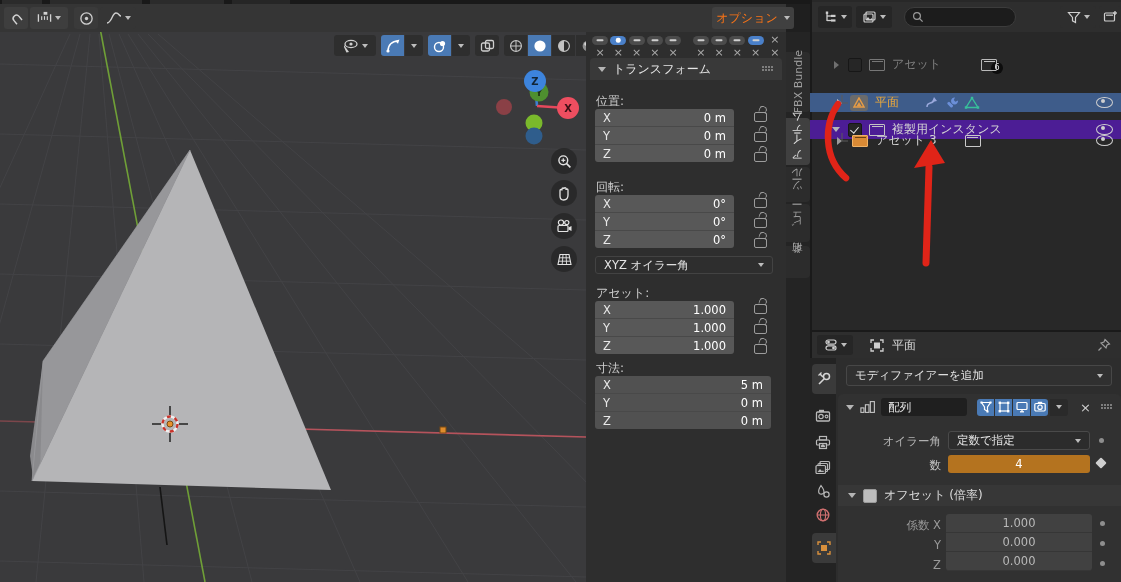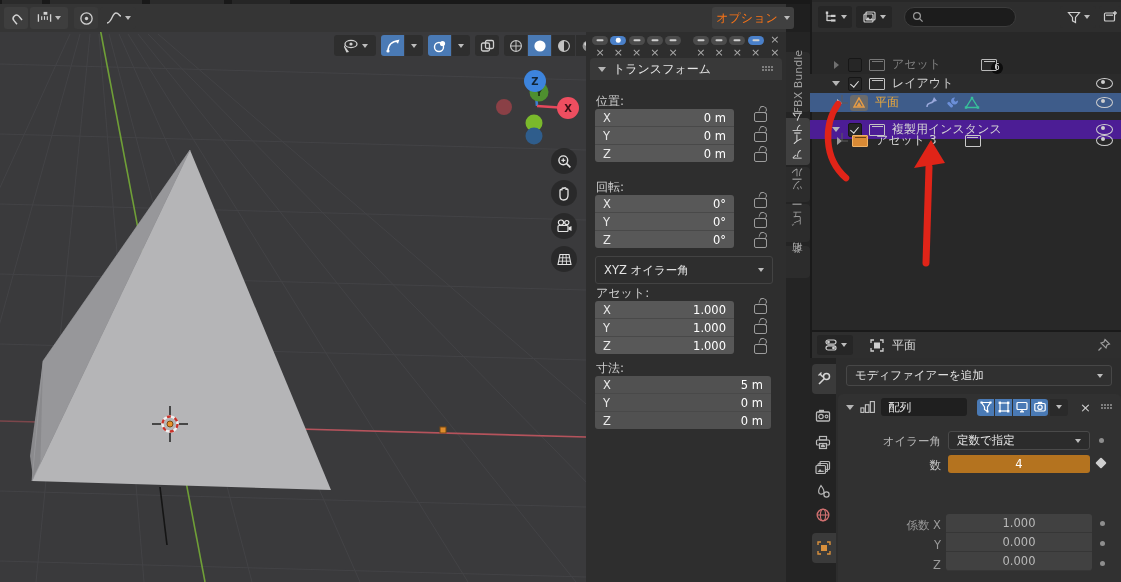--- a/index.html
+++ b/index.html
@@ -392,21 +392,21 @@
   <div class="abs" style="left:754px;top:192px;">
       <span class="lockb" style="display:block;"></span>
     </div>
   <div class="abs" style="left:754px;top:212px;">
       <span class="lockb" style="display:block;"></span>
     </div>
   <div class="abs" style="left:754px;top:232px;">
       <span class="lockb" style="display:block;"></span>
     </div>
 
-  <div class="abs drop" style="left:595px;top:256px;width:178px;height:28px;box-sizing:border-box;">
+  <div class="abs drop" style="left:595px;top:256px;width:178px;height:18px;box-sizing:border-box;">
     <span>XYZ オイラー角</span>
     <span class="cv"></span>
   </div>
 
   <div class="abs seclabel" style="left:596px;top:285px;">アセット:</div>
   <div class="abs fgroup" style="left:595px;top:301px;width:139px;">
     <div class="vfield">
         <span class="ax">X</span>
         <span>1.000</span>
       </div>
@@ -506,28 +506,20 @@
   </div>
 
   <div class="orow" style="top:55px;color:#7e7e7e;">
     <span class="tri-r" style="margin-left:24px;border-left-color:#6f6f6f;"></span>
     <span class="cb" style="margin-left:9px;"></span>
     <span class="colicon dim" style="margin-left:7px;"></span>
     <span style="margin-left:7px;">アセット</span>
     <span class="colicon" style="margin-left:40px;border-color:#b9b9b9;"></span>
     <span style="margin-left:-6px;margin-top:6px;width:12px;height:12px;border-radius:50%;background:#0d0d0d;color:#e8e8e8;font-size:8px;display:flex;align-items:center;justify-content:center;">6</span>
   </div>
-  <div class="orow" style="top:74px;background:#2b2b2b;">
-    <span class="tri-d" style="margin-left:22px;"></span>
-    <span class="cb on" style="margin-left:8px;"></span>
-    <span class="colicon" style="margin-left:7px;"></span>
-    <span style="margin-left:7px;">レイアウト</span>
-    <span style="flex:1;"></span>
-      <span class="eyeic" style="margin-right:8px;"></span>
-  </div>
   <div class="orow" style="top:93px;background:#3e5c8a;">
     <span class="tri-r" style="margin-left:27px;border-left-color:#cfcfcf;"></span>
     <span style="margin-left:8px;width:18px;height:16px;background:#6b6b6b;border-radius:3px;display:flex;align-items:center;justify-content:center;">
       <svg width="12" height="11" viewBox="0 0 12 11">
         <polygon points="6,1 11,10 1,10" fill="none" stroke="#e79c45" stroke-width="1.5"></polygon>
         <polygon points="6,5 8.6,9.4 3.4,9.4" fill="#e79c45"></polygon>
       </svg>
     </span>
     <span style="margin-left:7px;color:#eca93b;">平面</span>
     <svg width="16" height="14" viewBox="0 0 16 14" style="margin-left:26px;">
@@ -715,20 +707,25 @@
     <span class="cv"></span>
   </div>
   <div class="deco-dot" style="left:1099px;top:438px;"></div>
 
   <div class="plabel" style="left:851px;top:458px;width:90px;color:#c9c9c9;">数</div>
   <div class="pfield" style="left:948px;top:455px;width:142px;height:18px;background:#b4731f;color:#fff;">
       <span>4</span>
     </div>
   <div class="deco-diamond" style="left:1097px;top:459px;"></div>
 
+  <div class="abs flex" style="left:838px;top:485px;width:283px;height:21px;background:#373737;gap:7px;padding:0 10px;box-sizing:border-box;">
+    <span class="tri-d"></span>
+    <span class="cb" style="background:#bdbdbd;border-color:#9a9a9a;"></span>
+    <span style="color:#dcdcdc;">オフセット (倍率)</span>
+  </div>
 
   <div class="plabel" style="left:851px;top:518px;width:90px;color:#9a9a9a;">係数 X</div>
   <div class="plabel" style="left:851px;top:538px;width:90px;color:#9a9a9a;">Y</div>
   <div class="plabel" style="left:851px;top:558px;width:90px;color:#9a9a9a;">Z</div>
   <div class="abs pgroup" style="left:946px;top:514px;width:146px;">
     <div class="pfield" style="position:static;width:100%;height:18px;border-radius:3px 3px 0 0;">
         <span>1.000</span>
       </div>
     <div class="pfield" style="position:static;width:100%;height:18px;">
         <span>0.000</span>

